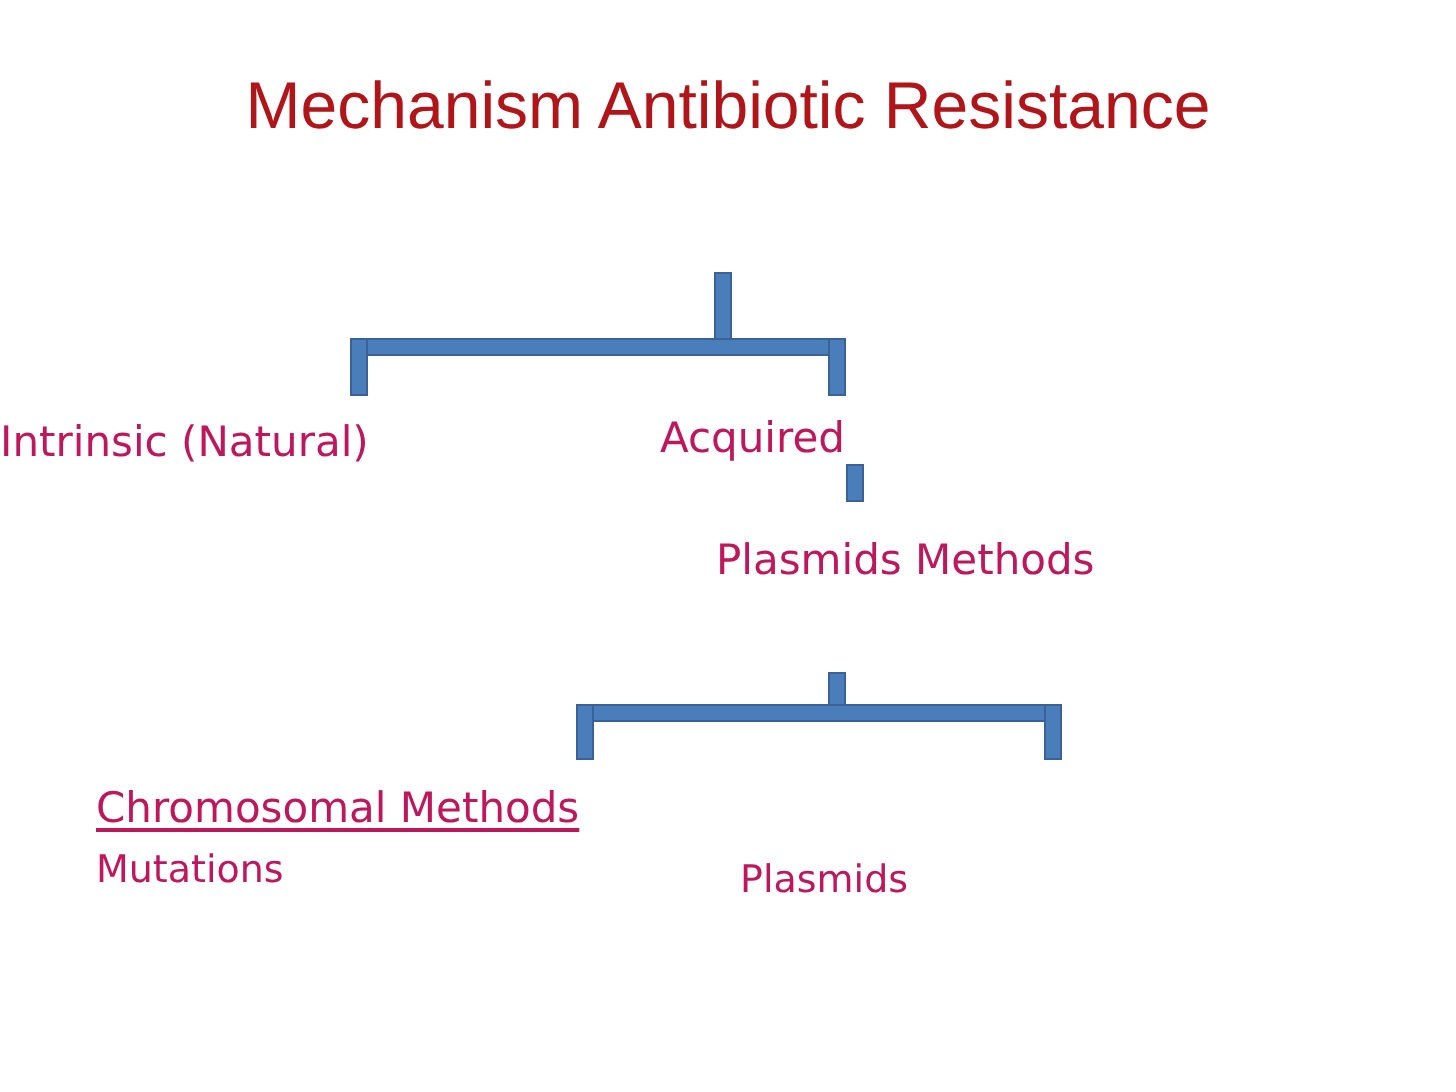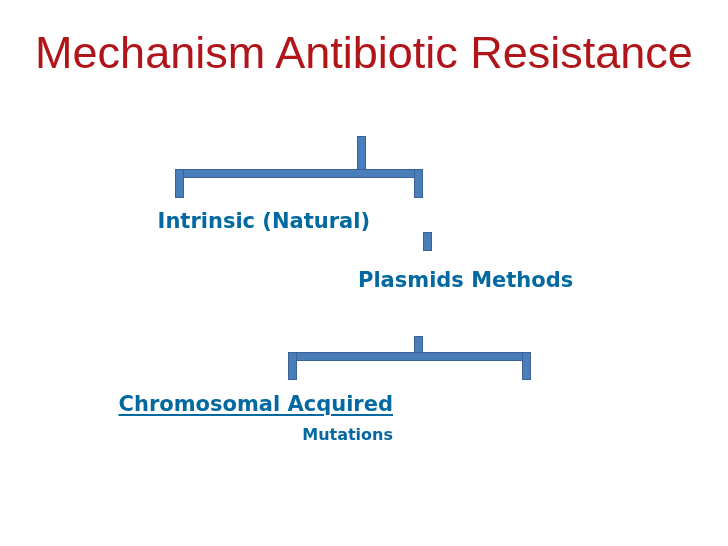--- a/index.html
+++ b/index.html
@@ -20,41 +20,41 @@
   }
 
   
   .slide-title {
     position: absolute;
     left: 0;
     top: 33px;
     width: 728px;
     text-align: center;
     font-family: "Liberation Sans", sans-serif;
-    font-size: 45px;
+    font-size: 33px;
     font-weight: normal;
     letter-spacing: 0px;
     color: #B0151A;
     white-space: nowrap;
     line-height: 40px;
   }
 
   
   .node-label {
     position: absolute;
     font-family: "DejaVu Sans", sans-serif;
     font-size: 21px;
-    font-weight: bold;
-    color: #0369a1;
+    font-weight: normal;
+    color: #be185d;
     white-space: nowrap;
-    text-align: right;
+    text-align: left;
     line-height: 26px;
   }
   .node-label.sub {
-    font-size: 16px;
+    font-size: 19px;
   }
   .underlined {
     text-decoration: underline;
     text-decoration-thickness: 2px;
     text-underline-offset: 3px;
   }
 
   #label-intrinsic {
     left: 0px;
     top: 208px;
@@ -123,29 +123,31 @@
 
   <div class="slide-title">Mechanism Antibiotic Resistance</div>
 
   <div class="conn vert" id="conn1-stem"></div>
   <div class="conn horiz" id="conn1-bar"></div>
   <div class="conn vert" id="conn1-left"></div>
   <div class="conn vert" id="conn1-right"></div>
 
   <div class="node-label" id="label-intrinsic">Intrinsic (Natural)</div>
 
+  <div class="node-label" id="label-acquired">Acquired</div>
 
   <div class="conn vert" id="conn2-stem"></div>
 
   <div class="node-label" id="label-genetic">Plasmids Methods</div>
 
   <div class="conn vert" id="conn3-stem"></div>
   <div class="conn horiz" id="conn3-bar"></div>
   <div class="conn vert" id="conn3-left"></div>
   <div class="conn vert" id="conn3-right"></div>
 
-  <div class="node-label underlined" id="label-chromosomal">Chromosomal Acquired</div>
+  <div class="node-label underlined" id="label-chromosomal">Chromosomal Methods</div>
 
   <div class="node-label sub" id="label-mutations">Mutations</div>
 
 
+  <div class="node-label sub" id="label-plasmids">Plasmids</div>
 
 </div>
 
 </body></html>

